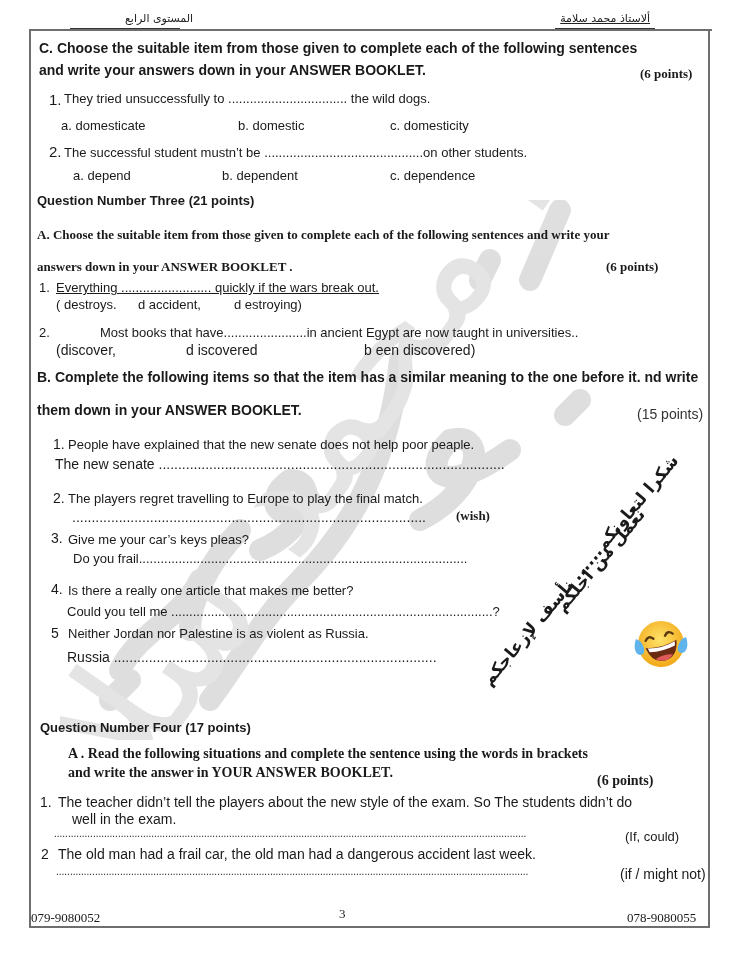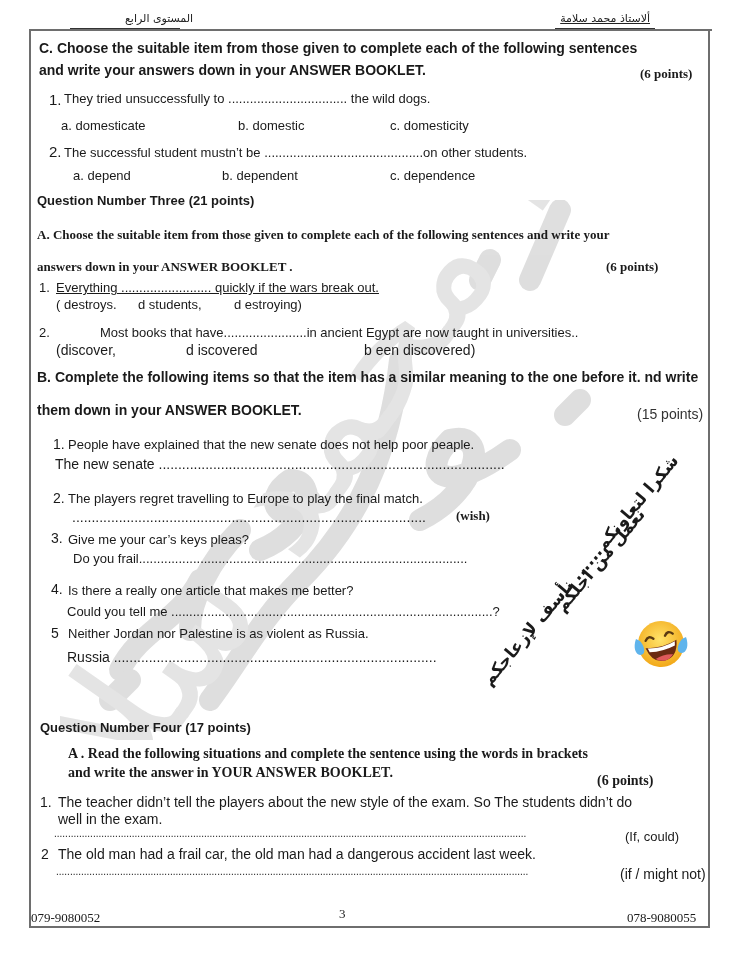--- a/index.html
+++ b/index.html
@@ -64,21 +64,21 @@
 
 <div class="abs b" style="left:37px;top:193px;font-size:13px;text-align:center;">Question Number Three (21 points)</div>
 
 <div class="abs serif b f13" style="left:37px;top:227px;">A. Choose the suitable item from those given to complete each of the following sentences and write your</div>
 <div class="abs serif b f13" style="left:37px;top:259px;">answers down in your ANSWER BOOKLET .</div>
 <div class="abs serif b f13" style="left:606px;top:259px;">(6 points)</div>
 
 <div class="abs f13" style="left:39px;top:280px;">1.</div>
 <div class="abs f13" style="left:56px;top:280px;text-decoration:underline;">Everything   ......................... quickly if the wars break out.</div>
 <div class="abs f13" style="left:56px;top:297px;">( destroys.</div>
-<div class="abs f13" style="left:138px;top:297px;">d students,</div>
+<div class="abs f13" style="left:138px;top:297px;">d accident,</div>
 <div class="abs f13" style="left:234px;top:297px;">d estroying)</div>
 
 <div class="abs f13" style="left:39px;top:325px;">2.</div>
 <div class="abs f13" style="left:56px;top:325px;margin-left:44px;">Most books that have.......................in ancient Egypt are now taught in universities..</div>
 <div class="abs f14" style="left:56px;top:342px;">(discover,</div>
 <div class="abs f14" style="left:186px;top:342px;">d iscovered</div>
 <div class="abs f14" style="left:364px;top:342px;">b een discovered)</div>
 
 <div class="abs b f14" style="left:37px;top:369px;">B.   Complete the following items so that the item has a similar meaning to the one before it. nd write</div>
 <div class="abs b f14" style="left:37px;top:402px;">them down in your ANSWER BOOKLET.</div>
@@ -130,21 +130,21 @@
 </svg>
 
 <div class="abs b f13" style="left:40px;top:720px;">Question Number Four (17 points)</div>
 
 <div class="abs serif b f14" style="left:68px;top:746px;">A . Read the following situations and complete the sentence  using the words in brackets</div>
 <div class="abs serif b f14" style="left:68px;top:765px;">and write the answer in YOUR ANSWER BOOKLET.</div>
 <div class="abs serif b f14" style="left:597px;top:773px;">(6 points)</div>
 
 <div class="abs f14" style="left:40px;top:794px;">1.</div>
 <div class="abs f14" style="left:58px;top:794px;">The teacher didn’t tell the players about the new style of the exam. So The students didn’t do</div>
-<div class="abs f14" style="left:58px;top:811px;">well in the exam.</div>
+<div class="abs f14" style="left:72px;top:811px;">well in the exam.</div>
 <div class="abs" style="left:54px;top:828px;font-size:10px;">..........................................................................................................................................................................</div>
 <div class="abs f13" style="left:625px;top:829px;">(If, could)</div>
 
 <div class="abs f14" style="left:41px;top:846px;">2</div>
 <div class="abs f14" style="left:58px;top:846px;">The old man had a frail car, the old man had a dangerous accident last week.</div>
 <div class="abs" style="left:56px;top:866px;font-size:10px;">..........................................................................................................................................................................</div>
 <div class="abs f14" style="left:620px;top:866px;">(if / might not)</div>
 
 <div class="abs serif f13" style="left:31px;top:910px;">079-9080052</div>
 <div class="abs serif f13" style="left:339px;top:906px;">3</div>

